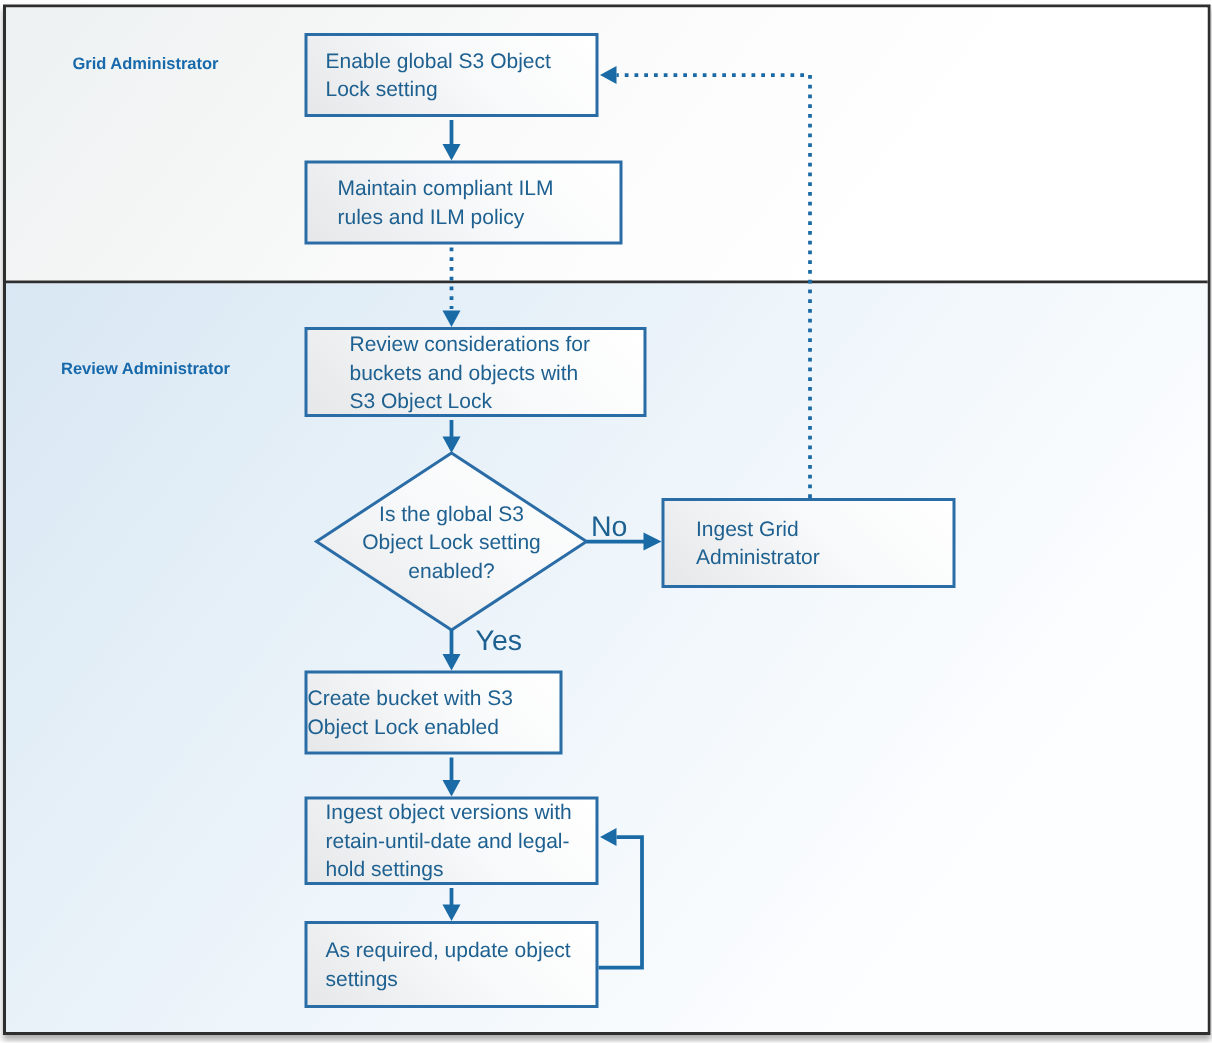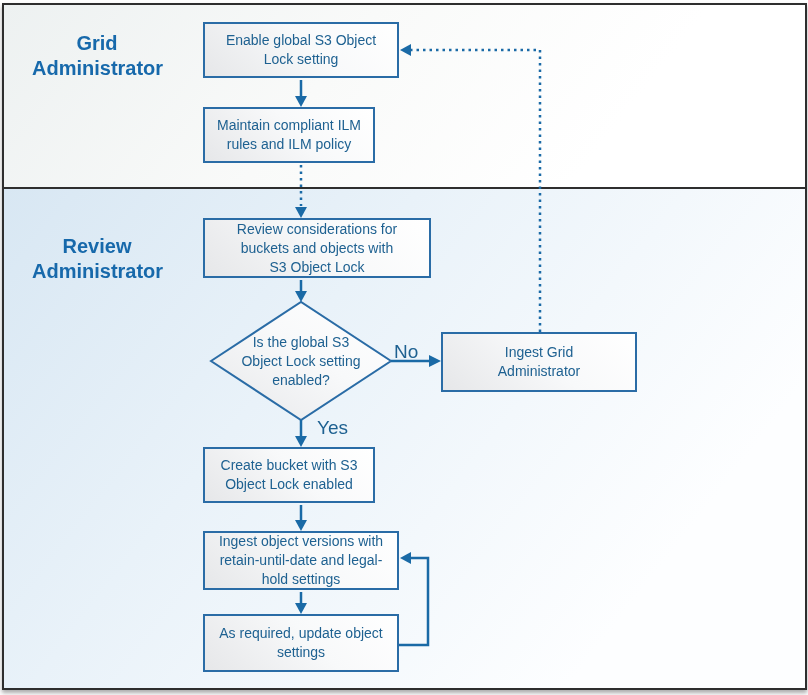--- a/index.html
+++ b/index.html
@@ -19,29 +19,29 @@
          border:2px solid var(--frame-border);
          box-shadow:0 3px 4px rgba(90,90,90,.5);
          display:flex;flex-direction:column;}
   .lane-grid{height:182px;
     background:linear-gradient(128deg,#edf1f1 0%,#f9faf9 40%,#ffffff 75%);}
   .lane-separator{height:2px;background:var(--frame-border);}
   .lane-tenant{flex:1;
     background:linear-gradient(128deg,#d8e7f3 0%,#e9f2f9 35%,#fdfeff 80%);}
 
   .lane-label{position:absolute;width:130px;text-align:center;
-    font-size:20px;font-weight:bold;line-height:25px;
+    font-size:11px;font-weight:bold;line-height:25px;
     color:var(--lane-label-blue);}
 
   
   .node{position:absolute;box-sizing:border-box;
     border:2px solid var(--shape-border-blue);
     background:linear-gradient(45deg,#e6e7e9 0%,#f8f9fa 55%,#ffffff 100%);
     display:flex;align-items:center;justify-content:center;
-    text-align:center;color:var(--text-blue);
+    text-align:left;color:var(--text-blue);
     font-size:14px;line-height:19px;}
   .node-text{display:block;max-width:168px;}
   .node-text.narrow{max-width:150px;}
 
   .diamond-text{position:absolute;display:flex;align-items:center;
     justify-content:center;text-align:center;color:var(--text-blue);
     font-size:14px;line-height:19px;}
   .diamond-text span{display:block;max-width:130px;text-align:center;}
 
   .edge-label{position:absolute;font-size:19px;color:var(--text-blue);}
@@ -122,21 +122,21 @@
     <g>
       <path class="solid" d="M 399 645 L 428 645 L 428 558 L 411 558"></path>
       <polygon class="head" points="411,552 411,564 400,558"></polygon>
     </g>
   </svg>
 
   <div class="node" style="left:203px;top:22px;width:196px;height:56px">
     <span class="node-text">Enable global S3 Object Lock setting</span>
   </div>
 
-  <div class="node" style="left:203px;top:107px;width:172px;height:56px">
+  <div class="node" style="left:203px;top:107px;width:212px;height:56px">
     <span class="node-text">Maintain compliant ILM rules and ILM policy</span>
   </div>
 
   <div class="node" style="left:203px;top:218px;width:228px;height:60px">
     <span class="node-text">Review considerations for buckets and objects with S3 Object Lock</span>
   </div>
 
   <div class="diamond-text" style="left:221px;top:314px;width:160px;height:94px">
     <span>Is the global S3 Object Lock setting enabled?</span>
   </div>

